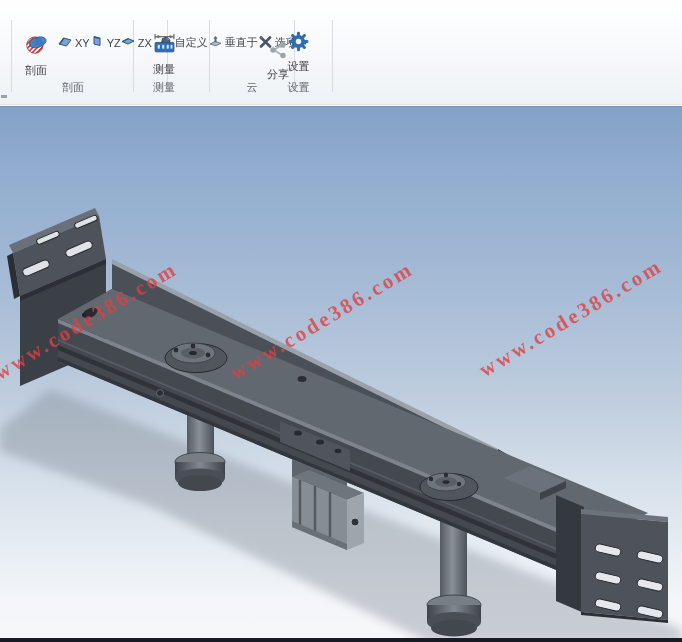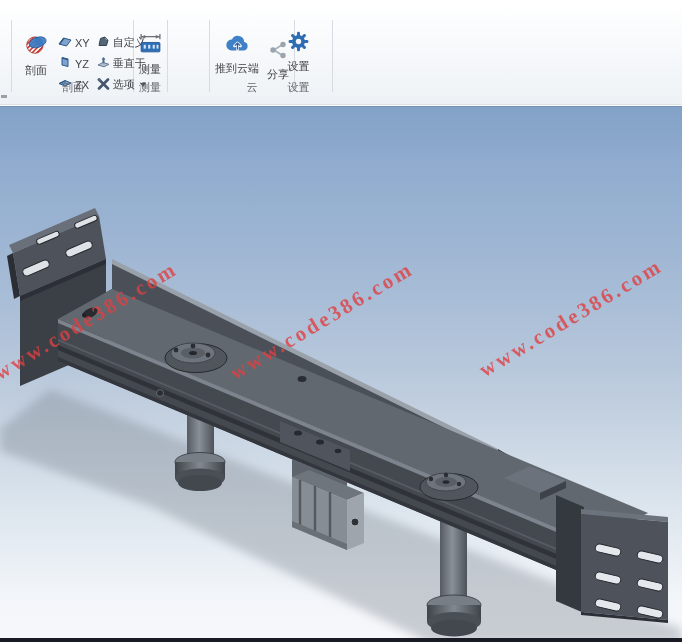--- a/index.html
+++ b/index.html
@@ -14,21 +14,21 @@
   .rib-divider{position:absolute;top:20px;height:72px;width:1px;background:#d8dce2;}
   .left-dash{position:absolute;left:1px;top:95px;width:6px;height:3px;background:#9aa0a8;}
 
   .grp{position:absolute;top:0;height:104px;}
   .grp-label{position:absolute;bottom:9px;left:0;width:100%;text-align:center;
     font-size:11px;color:#62676e;white-space:nowrap;}
   .btn{display:flex;flex-direction:column;align-items:center;gap:4px;cursor:pointer;
     background:transparent;border:0;padding:0;font-family:inherit;}
   .btn-label{font-size:11px;color:#3c3f44;white-space:nowrap;}
   .big-row{position:absolute;top:32px;left:0;display:flex;align-items:flex-start;}
-  .mini-col{display:flex;flex-direction:column;}
+  .mini-col{display:flex;flex-direction:row;}
   .mini{display:flex;align-items:center;gap:3px;height:21px;font-size:11px;color:#3f4247;
     cursor:pointer;background:transparent;border:0;padding:0;font-family:inherit;white-space:nowrap;}
   .caret{width:0;height:0;border-left:3.5px solid transparent;border-right:3.5px solid transparent;
     border-top:4px solid #4a4e54;margin-left:2px;}
 
   
   .viewport{position:absolute;left:0;top:106px;width:682px;height:532px;
     border-top:1px solid #7793b6;box-sizing:border-box;
     background:linear-gradient(180deg,#83a2c7 0%,#8fabce 10%,#a7bcd6 35%,#bfcdde 55%,
       #dde6ee 76%,#f2f5f9 92%,#f6f8fb 100%);overflow:hidden;}
@@ -130,51 +130,41 @@
               </svg>
             </span>
             <span>选项</span>
             <span class="caret"></span>
           </button>
         </div>
       </div>
       <div class="grp-label">剖面</div>
     </div>
 
-    <div class="grp" style="left:134px;width:32px">
+    <div class="grp" style="left:148px;width:32px">
       <button class="btn" style="position:absolute;top:32px;left:0;width:100%">
         <span>
           <svg width="23" height="23" viewBox="0 0 22 22">
             <path d="M2,2 L2,7 M20,2 L20,7 M2,4.5 L20,4.5" stroke="#6a6f75" stroke-width="1.2"></path>
             <path d="M2,4.5 L6,2.9 L6,6.1 Z" fill="#6a6f75"></path>
             <path d="M20,4.5 L16,2.9 L16,6.1 Z" fill="#6a6f75"></path>
             <rect x="2" y="10" width="18" height="9" rx="1" fill="#2f6fb7" stroke="#1d4f8c" stroke-width="0.8"></rect>
             <rect x="4.5" y="12.3" width="2" height="3.6" fill="#d6e6f8"></rect>
             <rect x="8.8" y="12.3" width="2" height="3.6" fill="#d6e6f8"></rect>
             <rect x="13.1" y="12.3" width="2" height="3.6" fill="#d6e6f8"></rect>
             <rect x="16.8" y="12.3" width="1.8" height="3.6" fill="#d6e6f8"></rect>
           </svg>
         </span>
         <span class="btn-label">测量</span>
       </button>
       <div class="grp-label">测量</div>
     </div>
 
 
     <div class="grp" style="left:210px;width:84px">
-      <button class="btn" style="position:absolute;top:33px;left:2px;width:50px">
-        <span>
-          <svg width="27" height="21" viewBox="0 0 27 21">
-            <path d="M7.5,17.5 h12 a4.3,4.3 0 0 0 0.7,-8.5 A6.4,6.4 0 0 0 8,6.6 A5,5 0 0 0 7.5,17.5 Z" fill="#3f80c6"></path>
-            <path d="M13.5,17 L13.5,10.2 M10.4,13 L13.5,9.8 L16.6,13" stroke="#eaf2fb" stroke-width="2.6" fill="none" stroke-linecap="round" stroke-linejoin="round"></path>
-            <path d="M13.5,16.6 L13.5,10.4 M10.9,12.7 L13.5,10 L16.1,12.7" stroke="#2a5c9e" stroke-width="1.2" fill="none"></path>
-          </svg>
-        </span>
-        <span class="btn-label">推到云端</span>
-      </button>
       <button class="btn" style="position:absolute;top:40px;left:53px;width:30px">
         <span>
           <svg width="20" height="20" viewBox="0 0 20 20">
             <path d="M6,10 L14.5,4.5 M6,10 L14.5,15.5" stroke="#a8b1ba" stroke-width="1.6"></path>
             <circle cx="5" cy="10" r="2.7" fill="#9aa4ae"></circle>
             <circle cx="15" cy="4.5" r="2.7" fill="#9aa4ae"></circle>
             <circle cx="15" cy="15.5" r="2.7" fill="#9aa4ae"></circle>
           </svg>
         </span>
         <span class="btn-label">分享</span>

